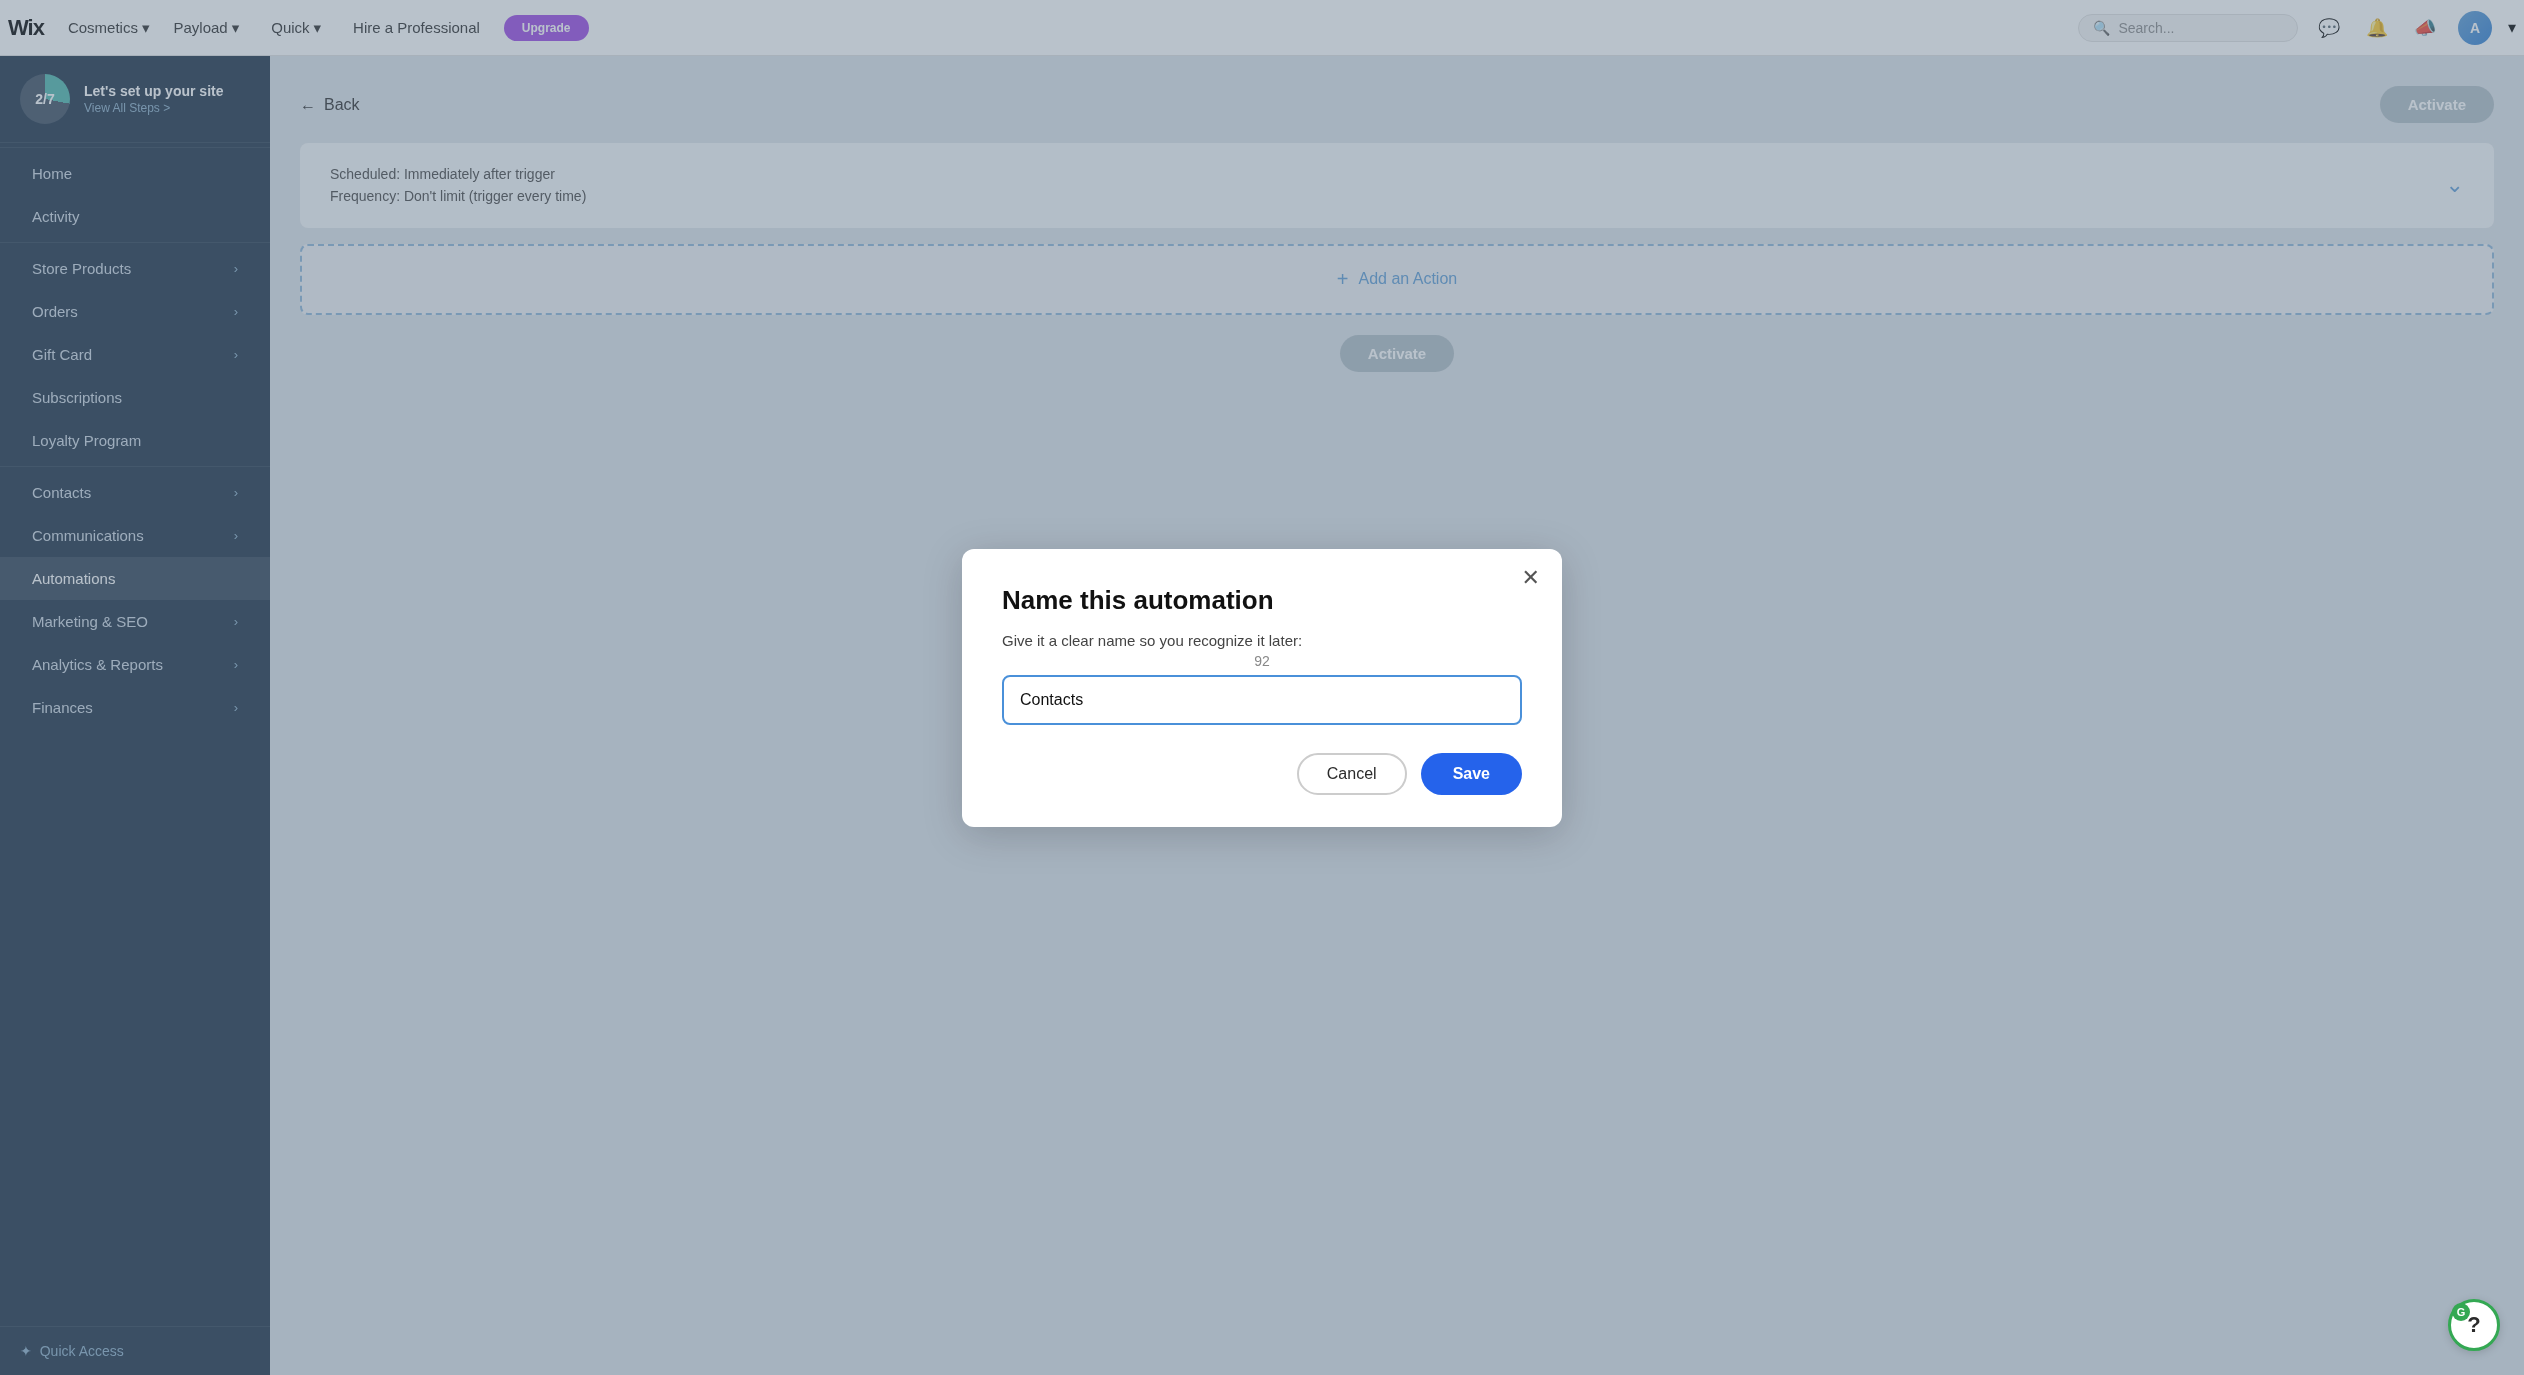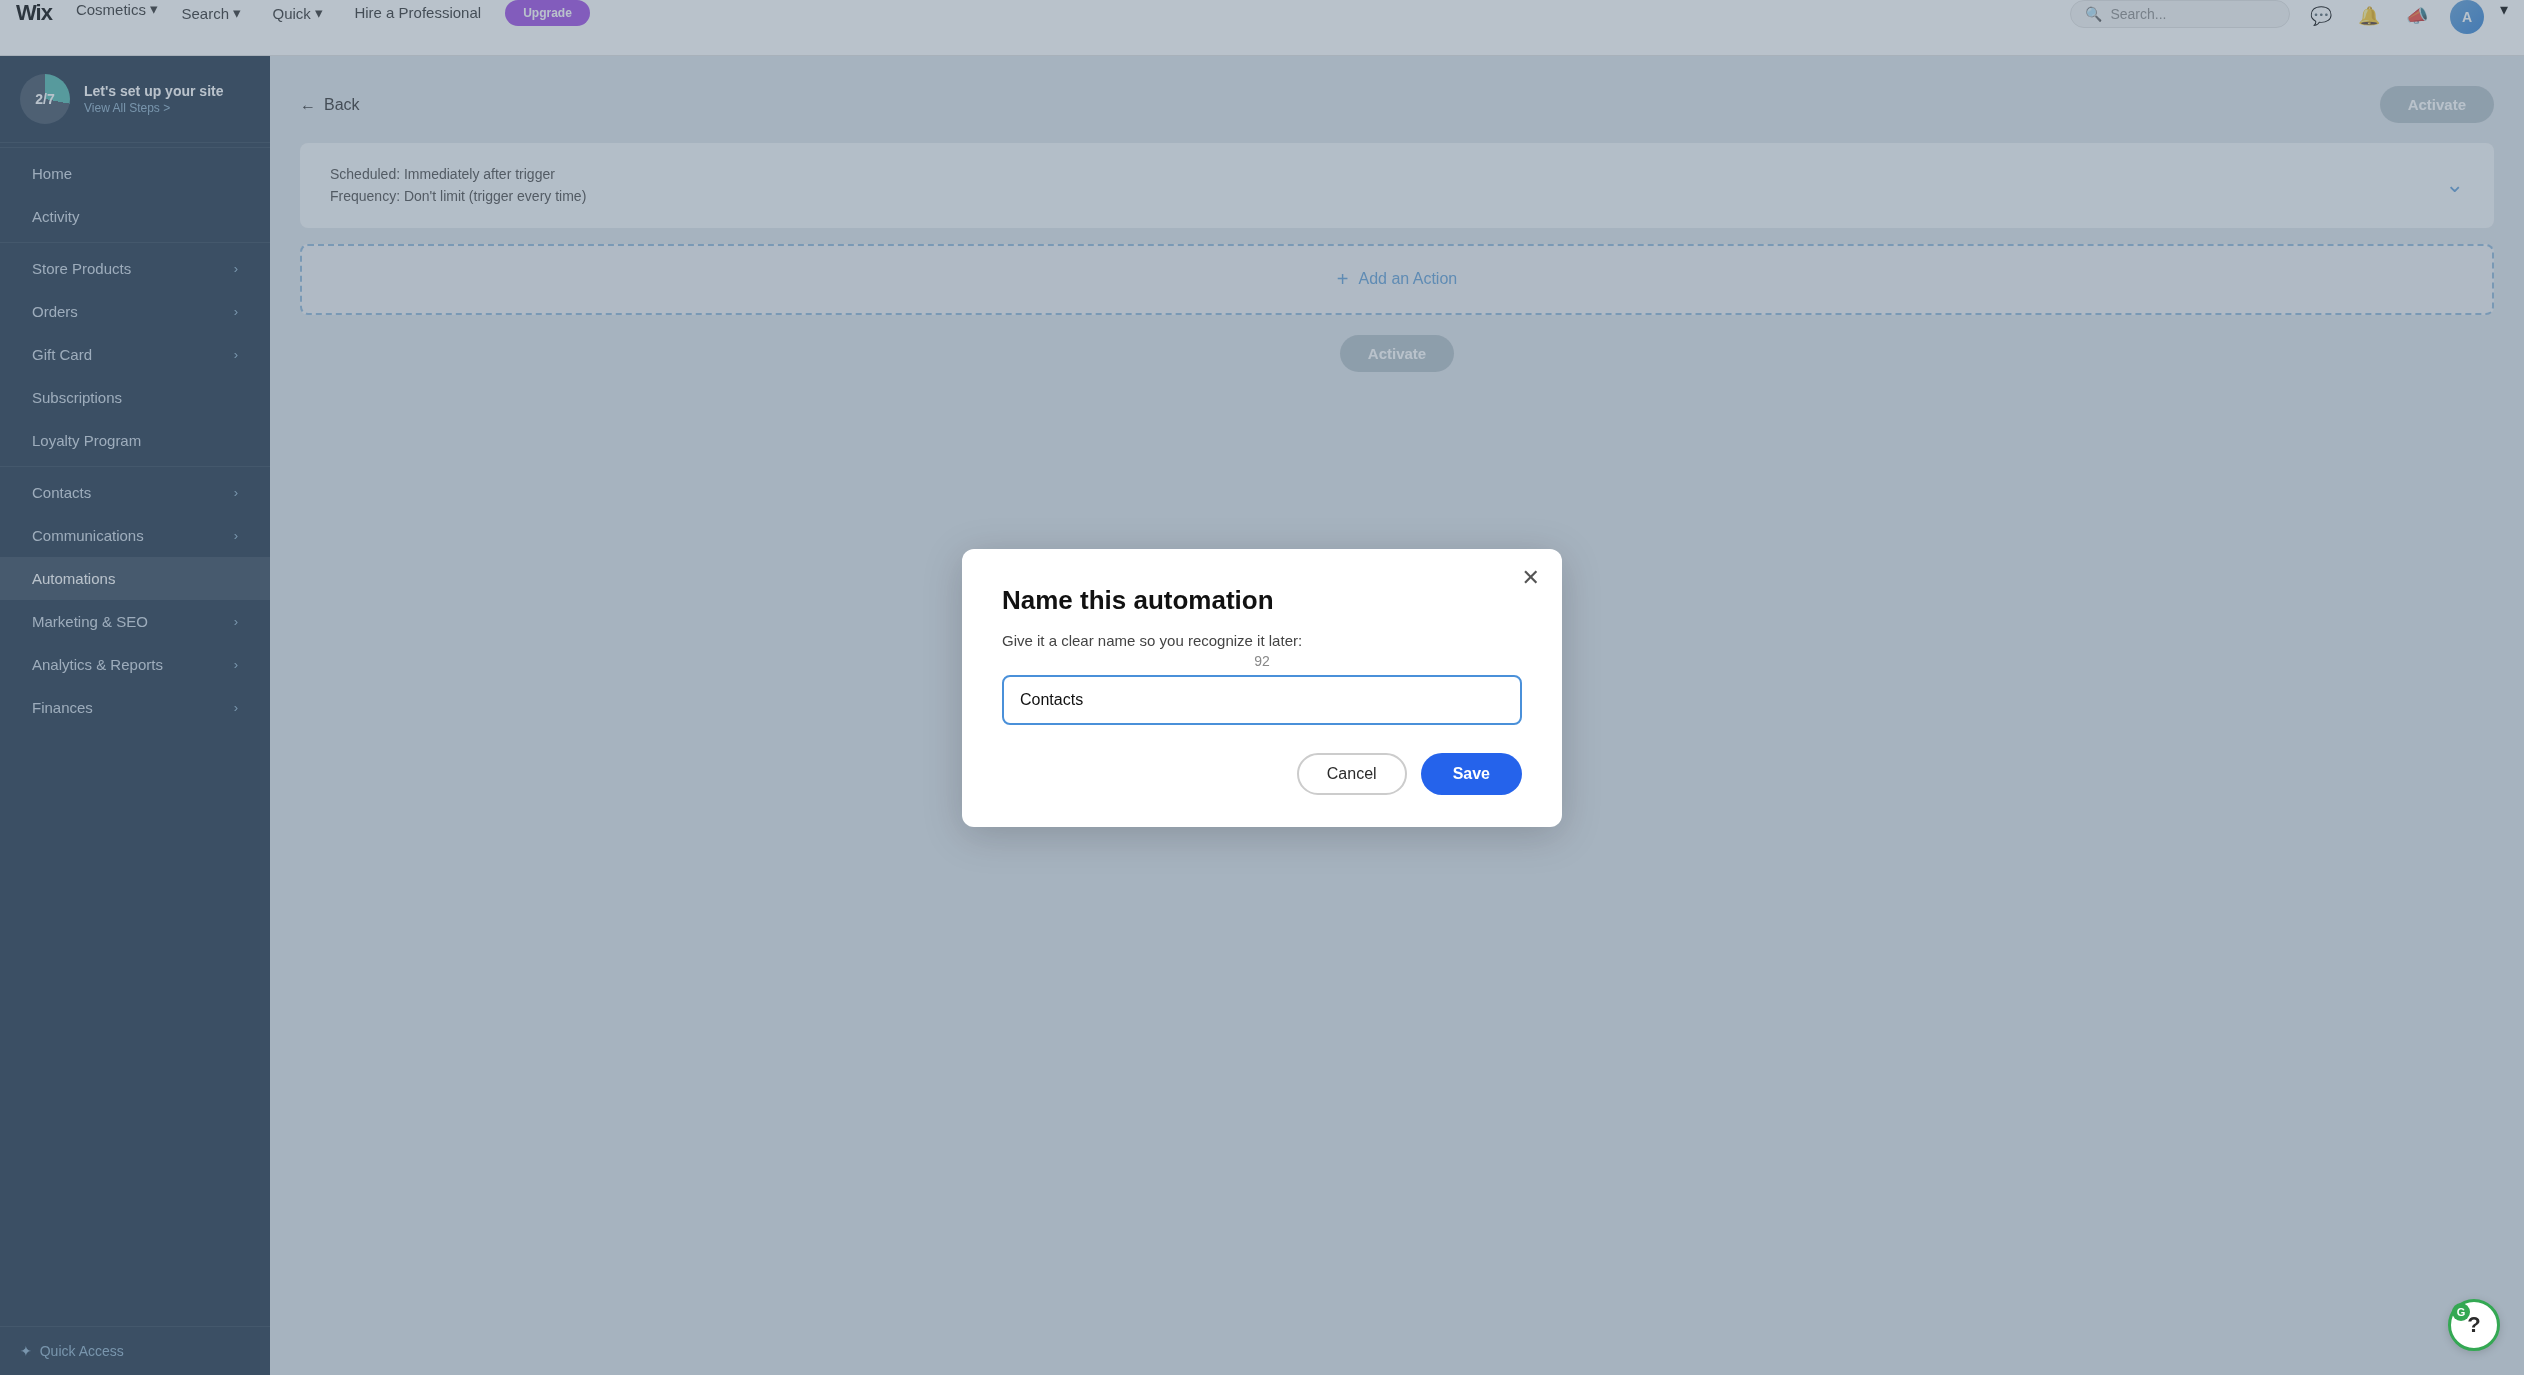--- a/index.html
+++ b/index.html
@@ -1,24 +1,24 @@
 <!DOCTYPE html>
 <html><head>
   <meta charset="utf-8">
   <style>
     * { box-sizing: border-box; margin: 0; padding: 0; }
     body { font-family: 'Helvetica Neue', Helvetica, Arial, sans-serif; background: #f0f4f7; overflow: hidden; }
 
     
     .top-nav {
       display: flex;
-      align-items: flex-start;
+      align-items: center;
       background: #fff;
       height: 56px;
-      padding: 0 16px;
+      padding: 0 8px;
       border-bottom: 1px solid #e0e0e0;
       gap: 16px;
       position: fixed;
       top: 0; left: 0; right: 0;
       z-index: 100;
     }
     .wix-logo {
       font-weight: 900;
       font-size: 22px;
       letter-spacing: -1px;
@@ -380,21 +380,21 @@
 </head>
 <body>
 
 <nav class="top-nav">
   <span class="wix-logo">Wix</span>
   <div class="nav-site-name">
     <span>Cosmetics</span>
     <span>▾</span>
   </div>
   <div class="nav-item">
-    <span>Search</span>
+    <span>Payload</span>
     <span>▾</span>
   </div>
   <div class="nav-item">
     <span>Quick</span>
     <span>▾</span>
   </div>
   <div class="nav-item">
     <span>Hire a Professional</span>
   </div>
   <button class="nav-upgrade-btn">Upgrade</button>

